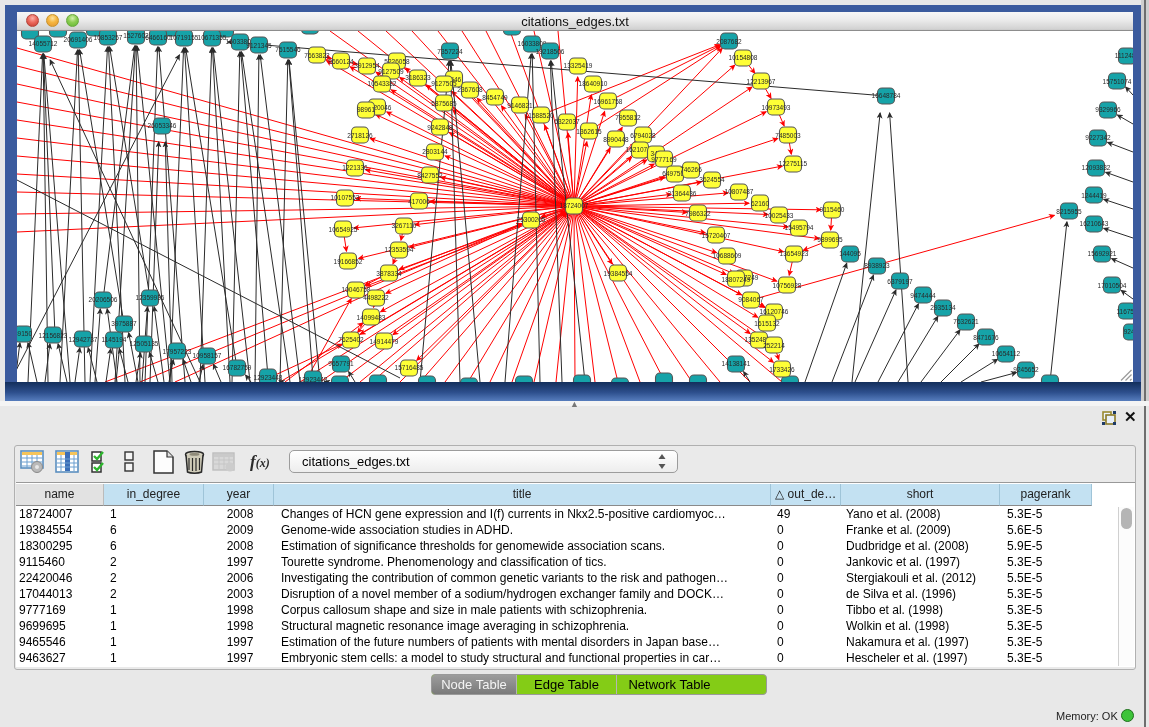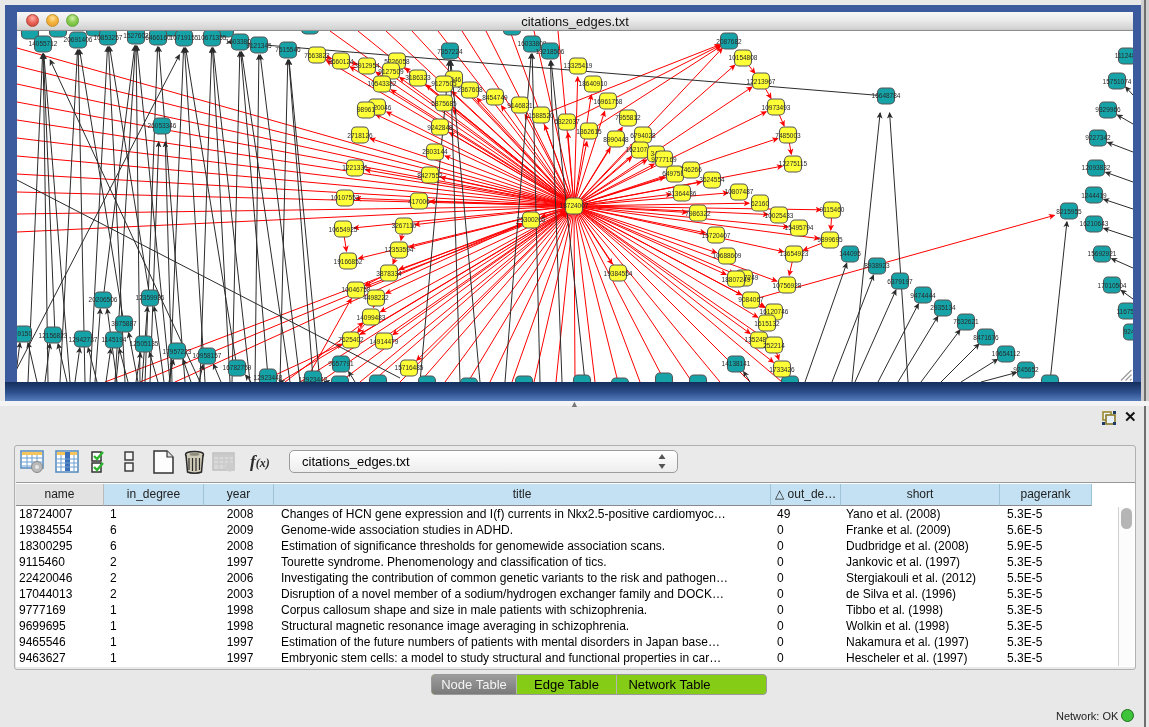--- a/index.html
+++ b/index.html
@@ -769,15 +769,15 @@
     </div>
   </div>
   <div class="abs" id="vscroll">
       <div class="abs" id="vthumb"></div>
     </div>
   <div class="abs" id="tabs">
     <div id="tab1">Node Table</div>
       <div id="tab2">Edge Table</div>
       <div id="tab3">Network Table</div>
   </div>
-  <div class="abs" id="memtxt">Network: OK</div>
+  <div class="abs" id="memtxt">Memory: OK</div>
   <div class="abs" id="memdot"></div>
 </div>
 
 </body></html>

